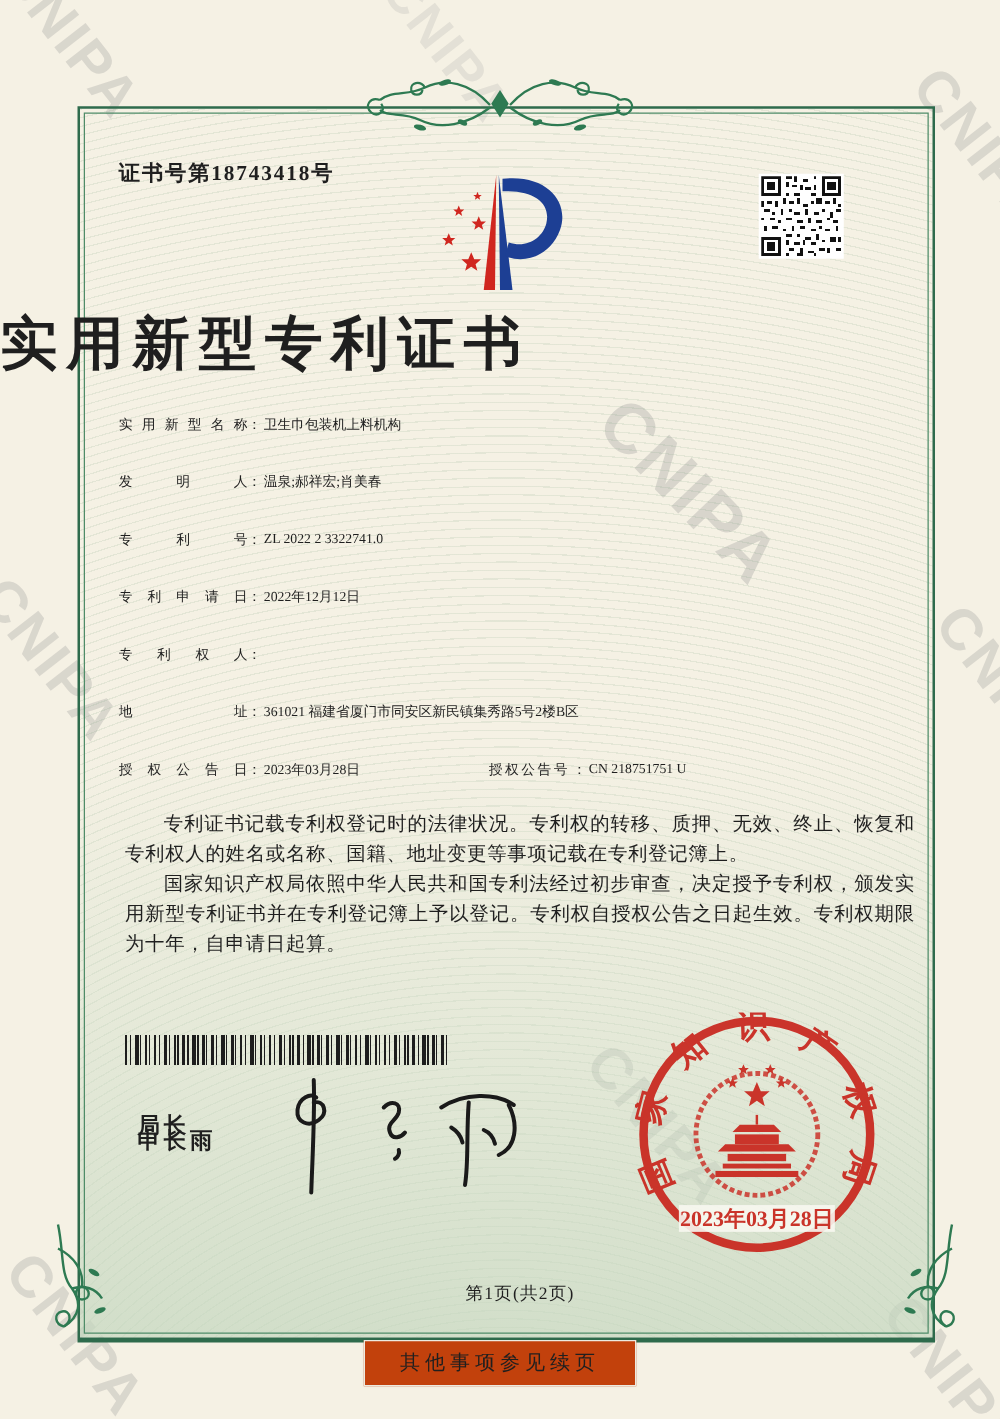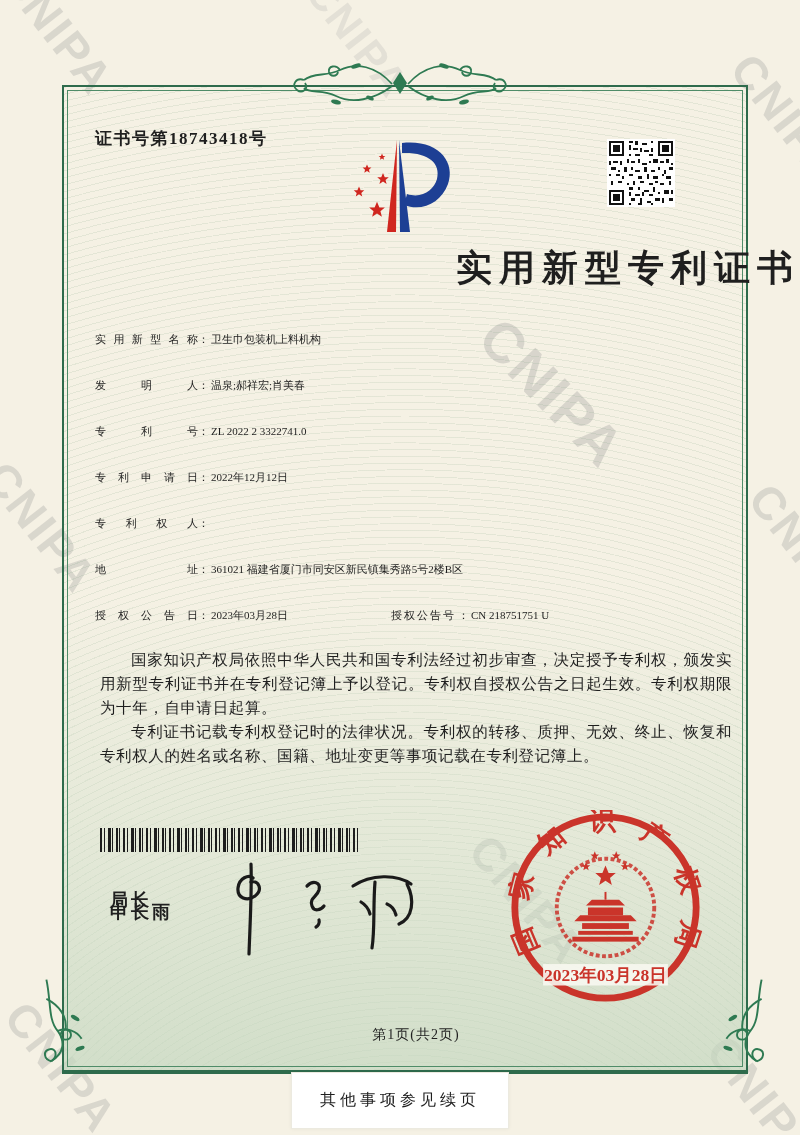--- a/index.html
+++ b/index.html
@@ -30,22 +30,22 @@
   }
   .ornament{position:absolute;}
   
   .cert-no{
     position:absolute;left:95px;top:127px;font-size:17px;font-weight:600;
     letter-spacing:1.5px;
   }
   .logo{position:absolute;left:338px;top:136px;}
   .qr{position:absolute;left:607px;top:139px;width:64px;height:64px;background:#fff;padding:2px;}
   .title{
-    position:absolute;left:0;top:244px;width:100%;text-align:right;
-    font-size:36px;font-weight:bold;letter-spacing:7px;
+    position:absolute;left:0;top:244px;width:100%;text-align:left;
+    font-size:46px;font-weight:bold;letter-spacing:7px;
   }
   
   .fields{position:absolute;left:95px;top:316px;width:615px;font-size:11px;}
   .row{height:46px;display:flex;align-items:center;white-space:nowrap;}
   .lbl{
     display:inline-block;width:103px;
     text-align:justify;text-align-last:justify;
   }
   .colon{display:inline-block;margin-right:2px;}
   .grant-left{display:inline-flex;align-items:center;width:296px;}
@@ -71,22 +71,22 @@
   .director-title{position:absolute;left:110px;top:888px;font-size:18px;font-weight:bold;letter-spacing:3px;}
   .director-name{position:absolute;left:110px;top:900px;font-size:18px;font-weight:bold;letter-spacing:3px;}
   .signature{position:absolute;left:215px;top:856px;}
   .seal{position:absolute;left:508px;top:810px;opacity:.93;}
   .page-footer{
     position:absolute;left:0;top:1026px;width:100%;text-align:center;
     font-size:14px;letter-spacing:1px;padding-left:16px;
   }
   .note-box{
     position:absolute;left:50%;top:1072px;transform:translateX(-50%);
-    background:#ffffff;border:1px solid #ecead f;border:1px solid #ecEAE0;
-    padding:17px 28px;font-size:16px;letter-spacing:4px;
+    background:#c2410c;border:1px solid #ecead f;border:1px solid #ecEAE0;
+    padding:7px 28px;font-size:16px;letter-spacing:4px;
     box-shadow:0 0 4px rgba(0,0,0,.05);white-space:nowrap;
   }
 </style>
 </head>
 <body>
 
 <div class="page">
 
   <span class="wm" style="left:-18px;top:2px;font-size:46px;transform:rotate(52deg);">CNIPA</span>
   <span class="wm" style="left:288px;top:14px;font-size:42px;transform:rotate(52deg);color:rgba(150,150,150,.18);">CNIPA</span>
@@ -213,22 +213,22 @@
       </span>
       <span class="grant-right">
         <span class="lbl2">授权公告号</span>
           <span class="colon">：</span>
           <span>CN 218751751 U</span>
       </span>
     </div>
   </div>
 
   <div class="paras">
+    <p>专利证书记载专利权登记时的法律状况。专利权的转移、质押、无效、终止、恢复和专利权人的姓名或名称、国籍、地址变更等事项记载在专利登记簿上。</p>
     <p>国家知识产权局依照中华人民共和国专利法经过初步审查，决定授予专利权，颁发实用新型专利证书并在专利登记簿上予以登记。专利权自授权公告之日起生效。专利权期限为十年，自申请日起算。</p>
-    <p>专利证书记载专利权登记时的法律状况。专利权的转移、质押、无效、终止、恢复和专利权人的姓名或名称、国籍、地址变更等事项记载在专利登记簿上。</p>
   </div>
 
   <div class="barcode"></div>
 
   <div class="director-title">局长</div>
   <div class="director-name">申长雨</div>
 
   <svg class="signature" width="210" height="105" viewBox="0 0 210 105">
     <g stroke="#1a1a1a" stroke-width="3.2" fill="none" stroke-linecap="round">
       <path d="M38 22 C34 18 24 22 23 32 C22 42 32 46 40 40 C48 34 44 24 36 26"></path>

